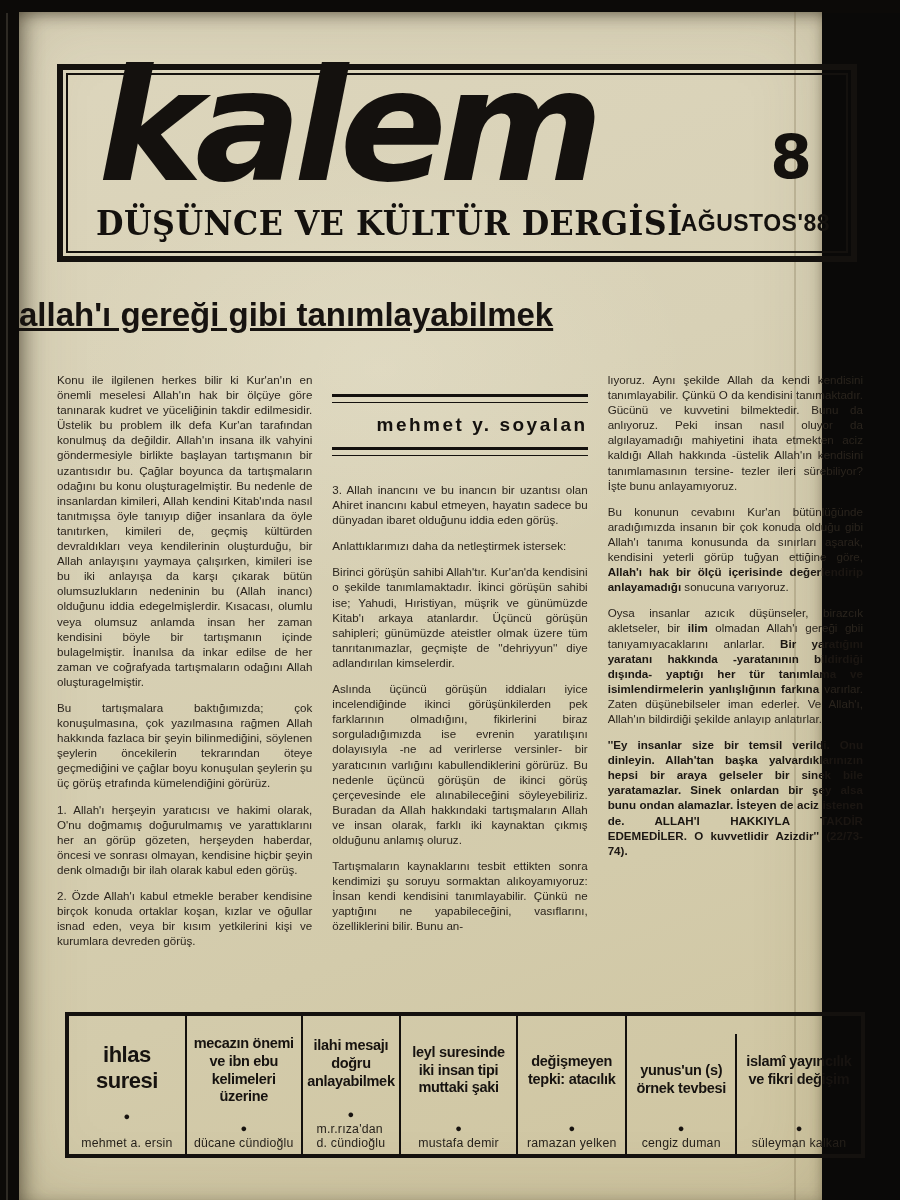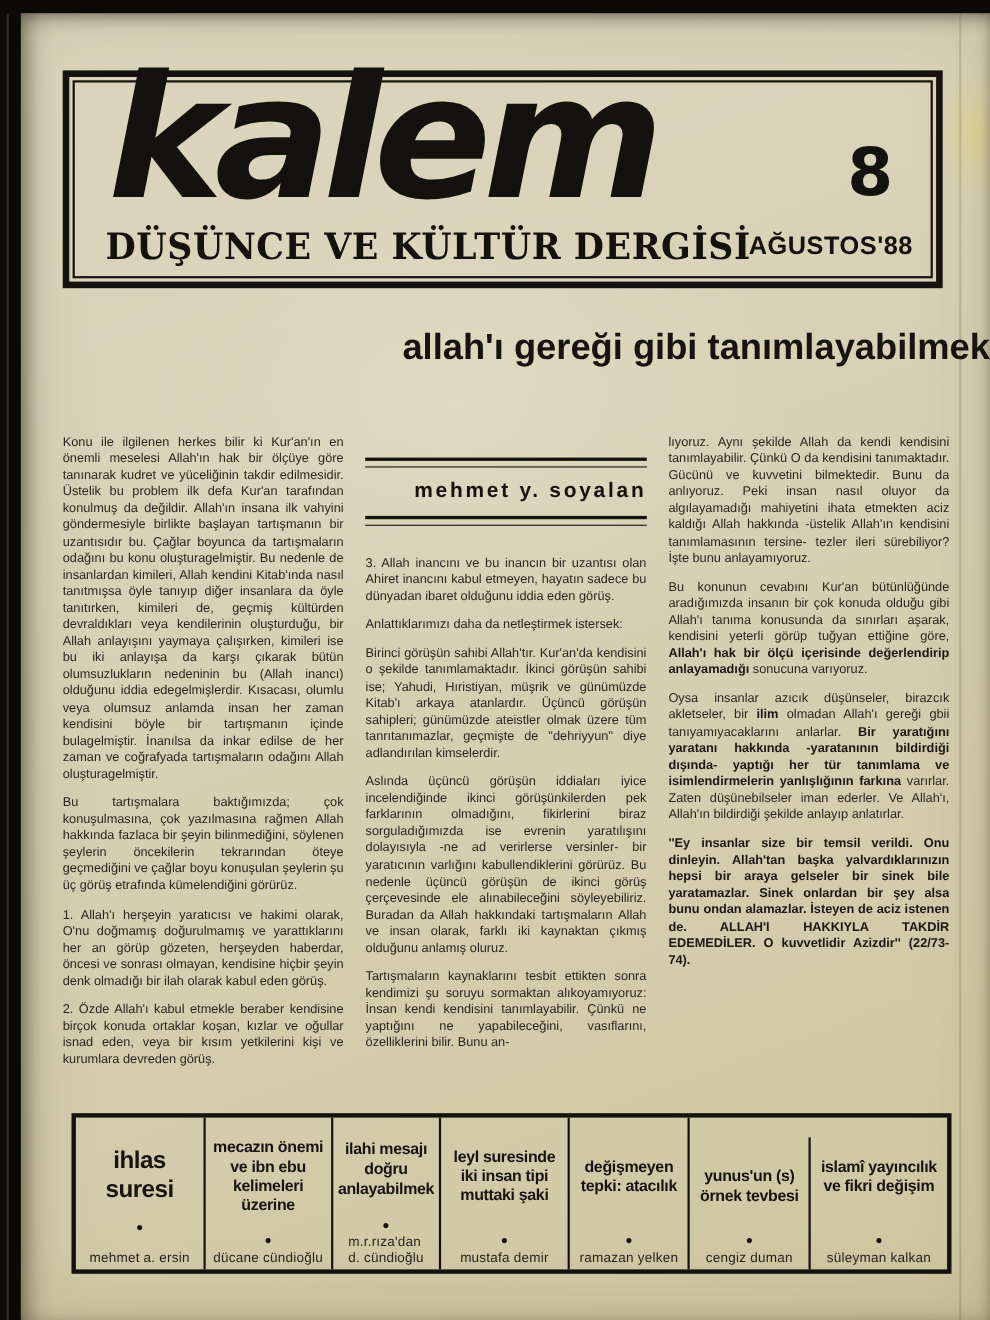--- a/index.html
+++ b/index.html
@@ -7,21 +7,21 @@
     width:900px;height:1200px;position:relative;overflow:hidden;
     background:#0a0908;
     font-family:"Liberation Sans", sans-serif;
   }
   
   .binding{position:absolute;left:0;top:0;width:20px;height:1200px;background:#0c0a08;}
   .binding-line{position:absolute;left:6px;top:0;width:2px;height:1200px;background:#2e2a24;}
   .top-strip{position:absolute;left:0;top:0;width:900px;height:13px;background:#0c0a08;}
   
   .page{
-    position:absolute;left:19px;top:12px;width:881px;height:1188px;
+    position:absolute;left:19px;top:12px;width:803px;height:1188px;
     background:
       radial-gradient(60px 85px at 868px 110px, rgba(230,215,130,0.50), rgba(230,215,130,0) 70%),
       radial-gradient(420px 300px at 45% 30%, rgba(255,253,240,0.18), rgba(255,253,240,0) 75%),
       linear-gradient(160deg,#ddd6bd 0%,#d8d1b6 38%,#d3cbab 72%,#cfc5a0 100%);
     box-shadow:
       inset 14px 0 22px -10px rgba(40,32,18,0.55),
       inset 0 10px 16px -8px rgba(40,32,18,0.45),
       inset -6px 0 14px -8px rgba(90,78,50,0.45),
       inset 0 0 70px rgba(95,82,52,0.18);
   }
@@ -50,27 +50,28 @@
     font-size:33px;letter-spacing:0.5px;color:#14110e;white-space:nowrap;
     transform:scaleX(0.96);transform-origin:left bottom;
   }
   .issue-date{
     position:absolute;right:16px;bottom:14px;
     font-weight:bold;font-size:23px;letter-spacing:0.5px;color:#14110e;
   }
   
   .headline{
     position:absolute;left:0;top:284px;width:100%;
-    text-align:right;font-weight:bold;font-size:33px;color:#171310;
+    text-align:left;font-weight:bold;font-size:33px;color:#171310;
     letter-spacing:0px;
+    text-decoration:underline;
   }
   
   .columns{
     position:absolute;left:38px;top:360px;width:806px;height:654px;
-    display:flex;gap:20px;overflow:hidden;margin-top:22px;
+    display:flex;gap:20px;overflow:hidden;
   }
   .col{flex:1;min-width:0;}
   .body-par{
     margin:0 0 11px 0;
     font-size:11.6px;line-height:15.1px;color:#2a241d;
     text-align:justify;
   }
   .body-par .bold{font-weight:bold;color:#1b1612;}
   
   .author-box{margin:22px 0 26px 0;}

